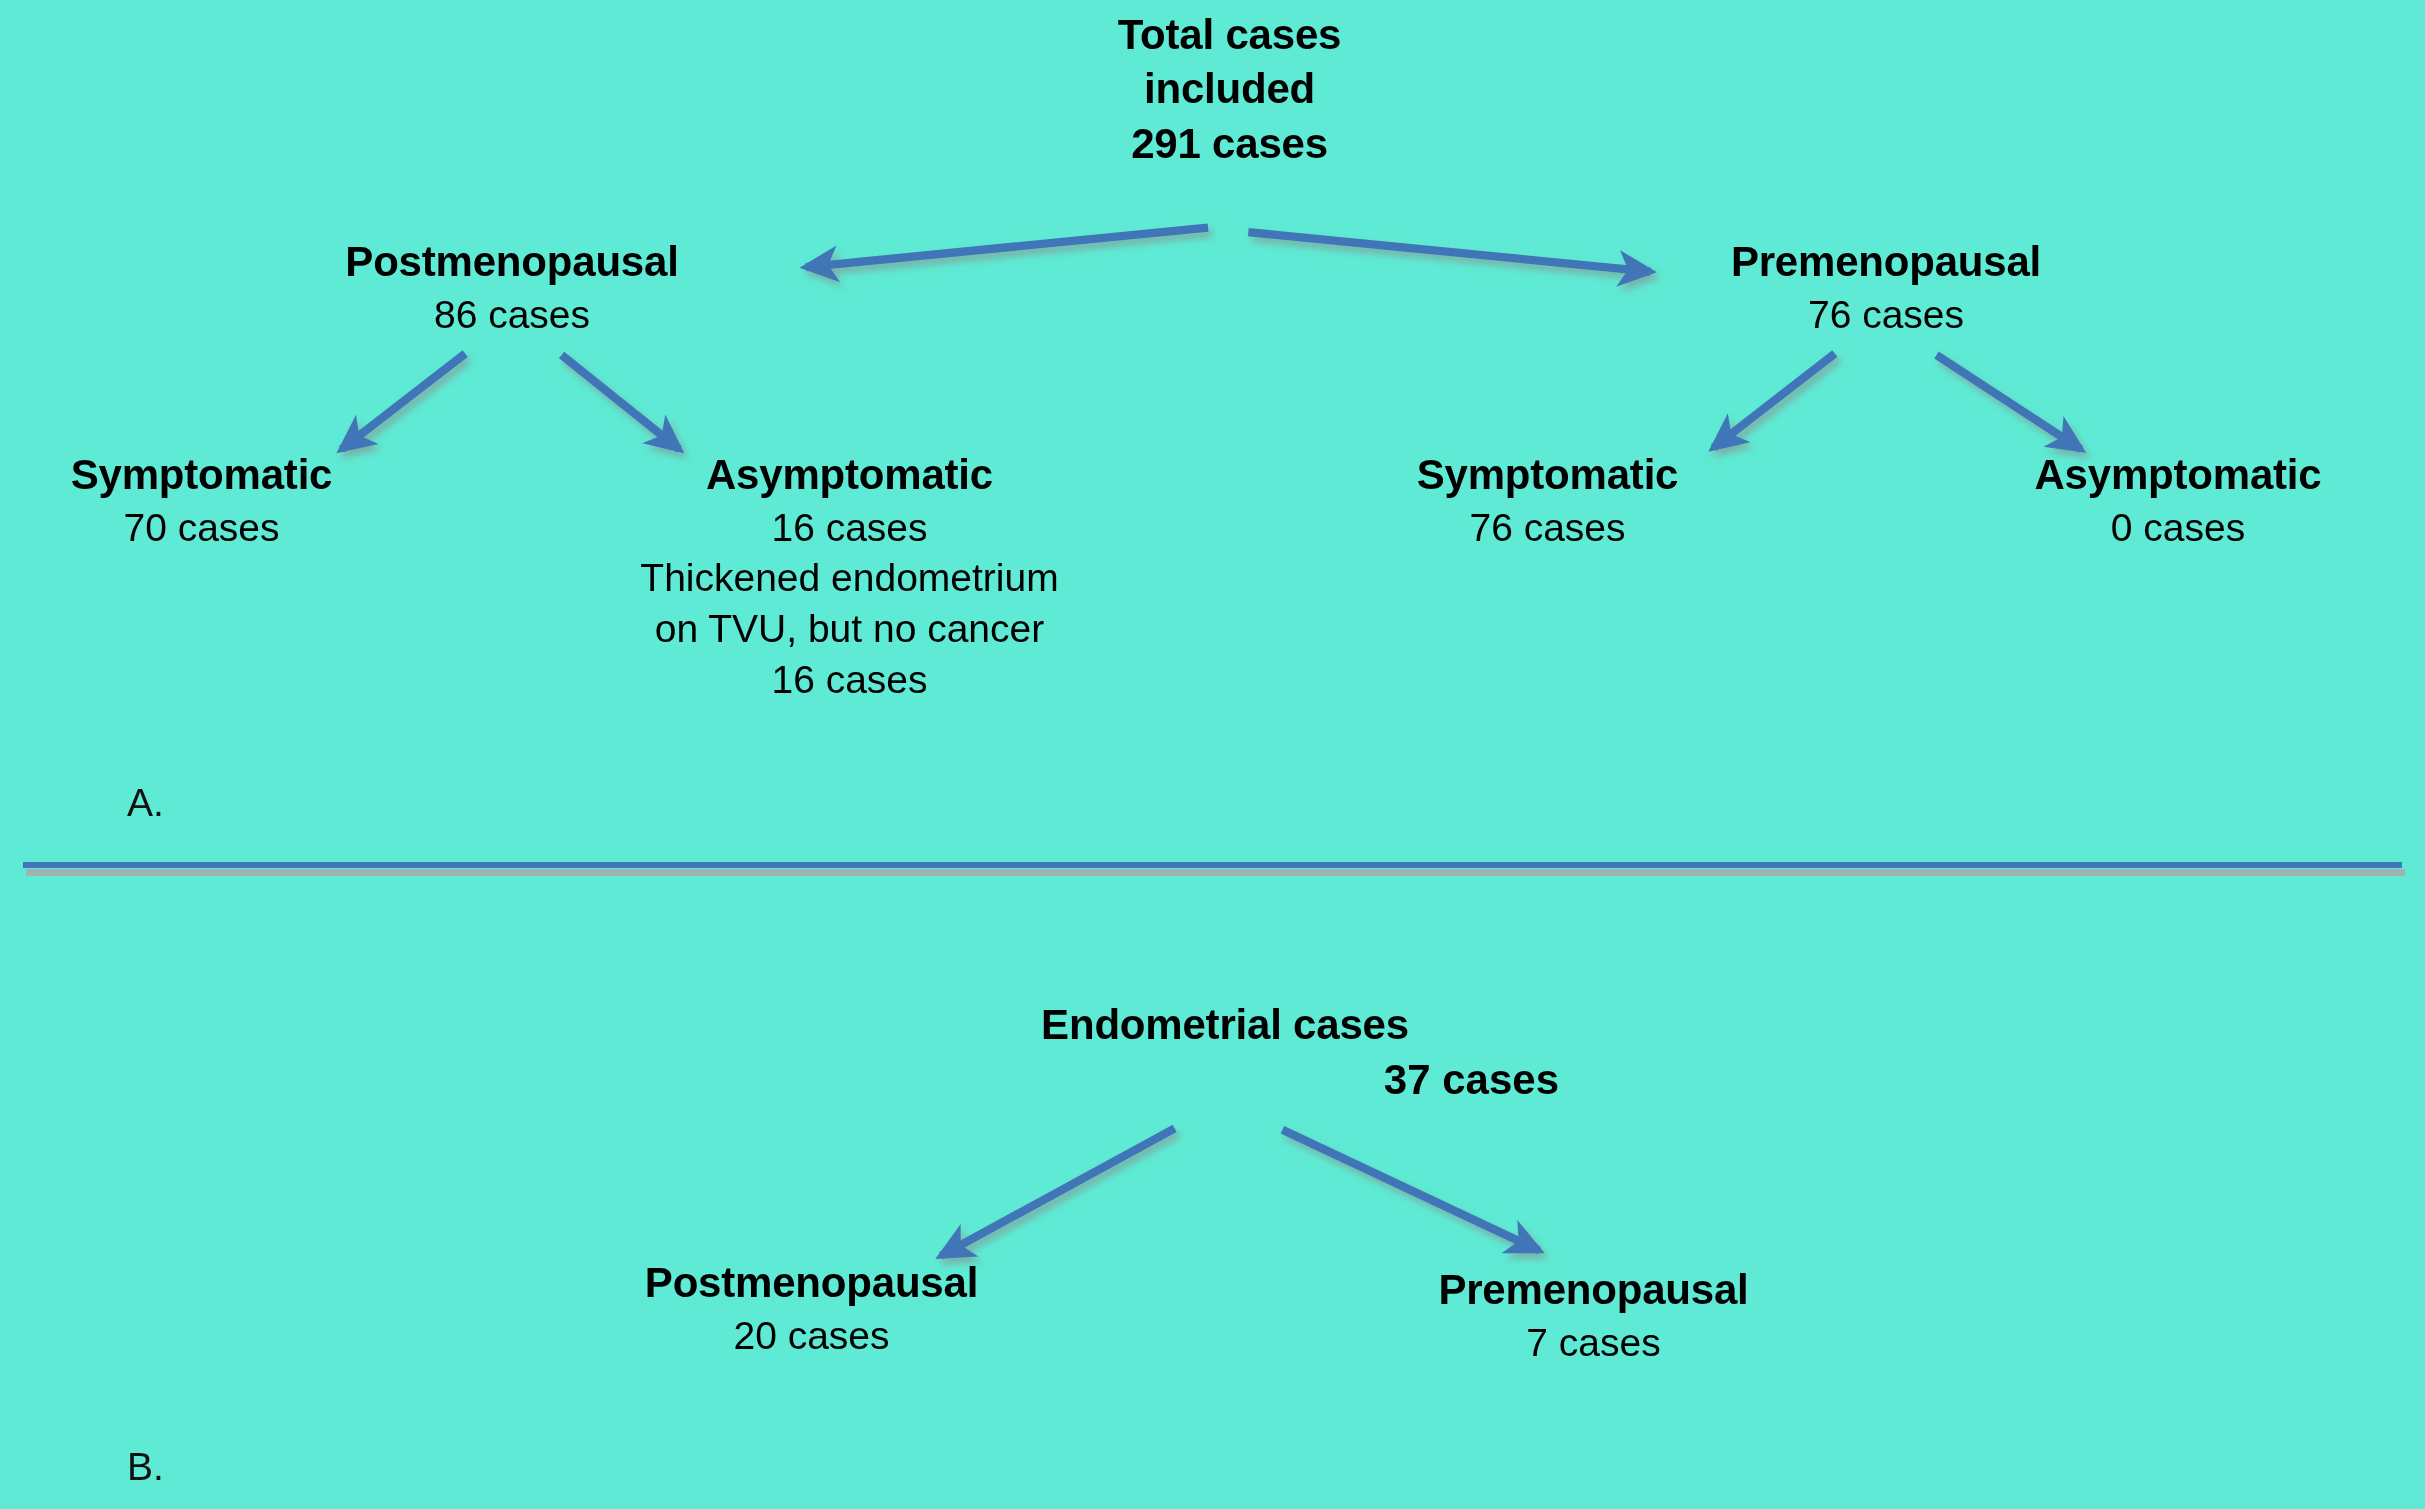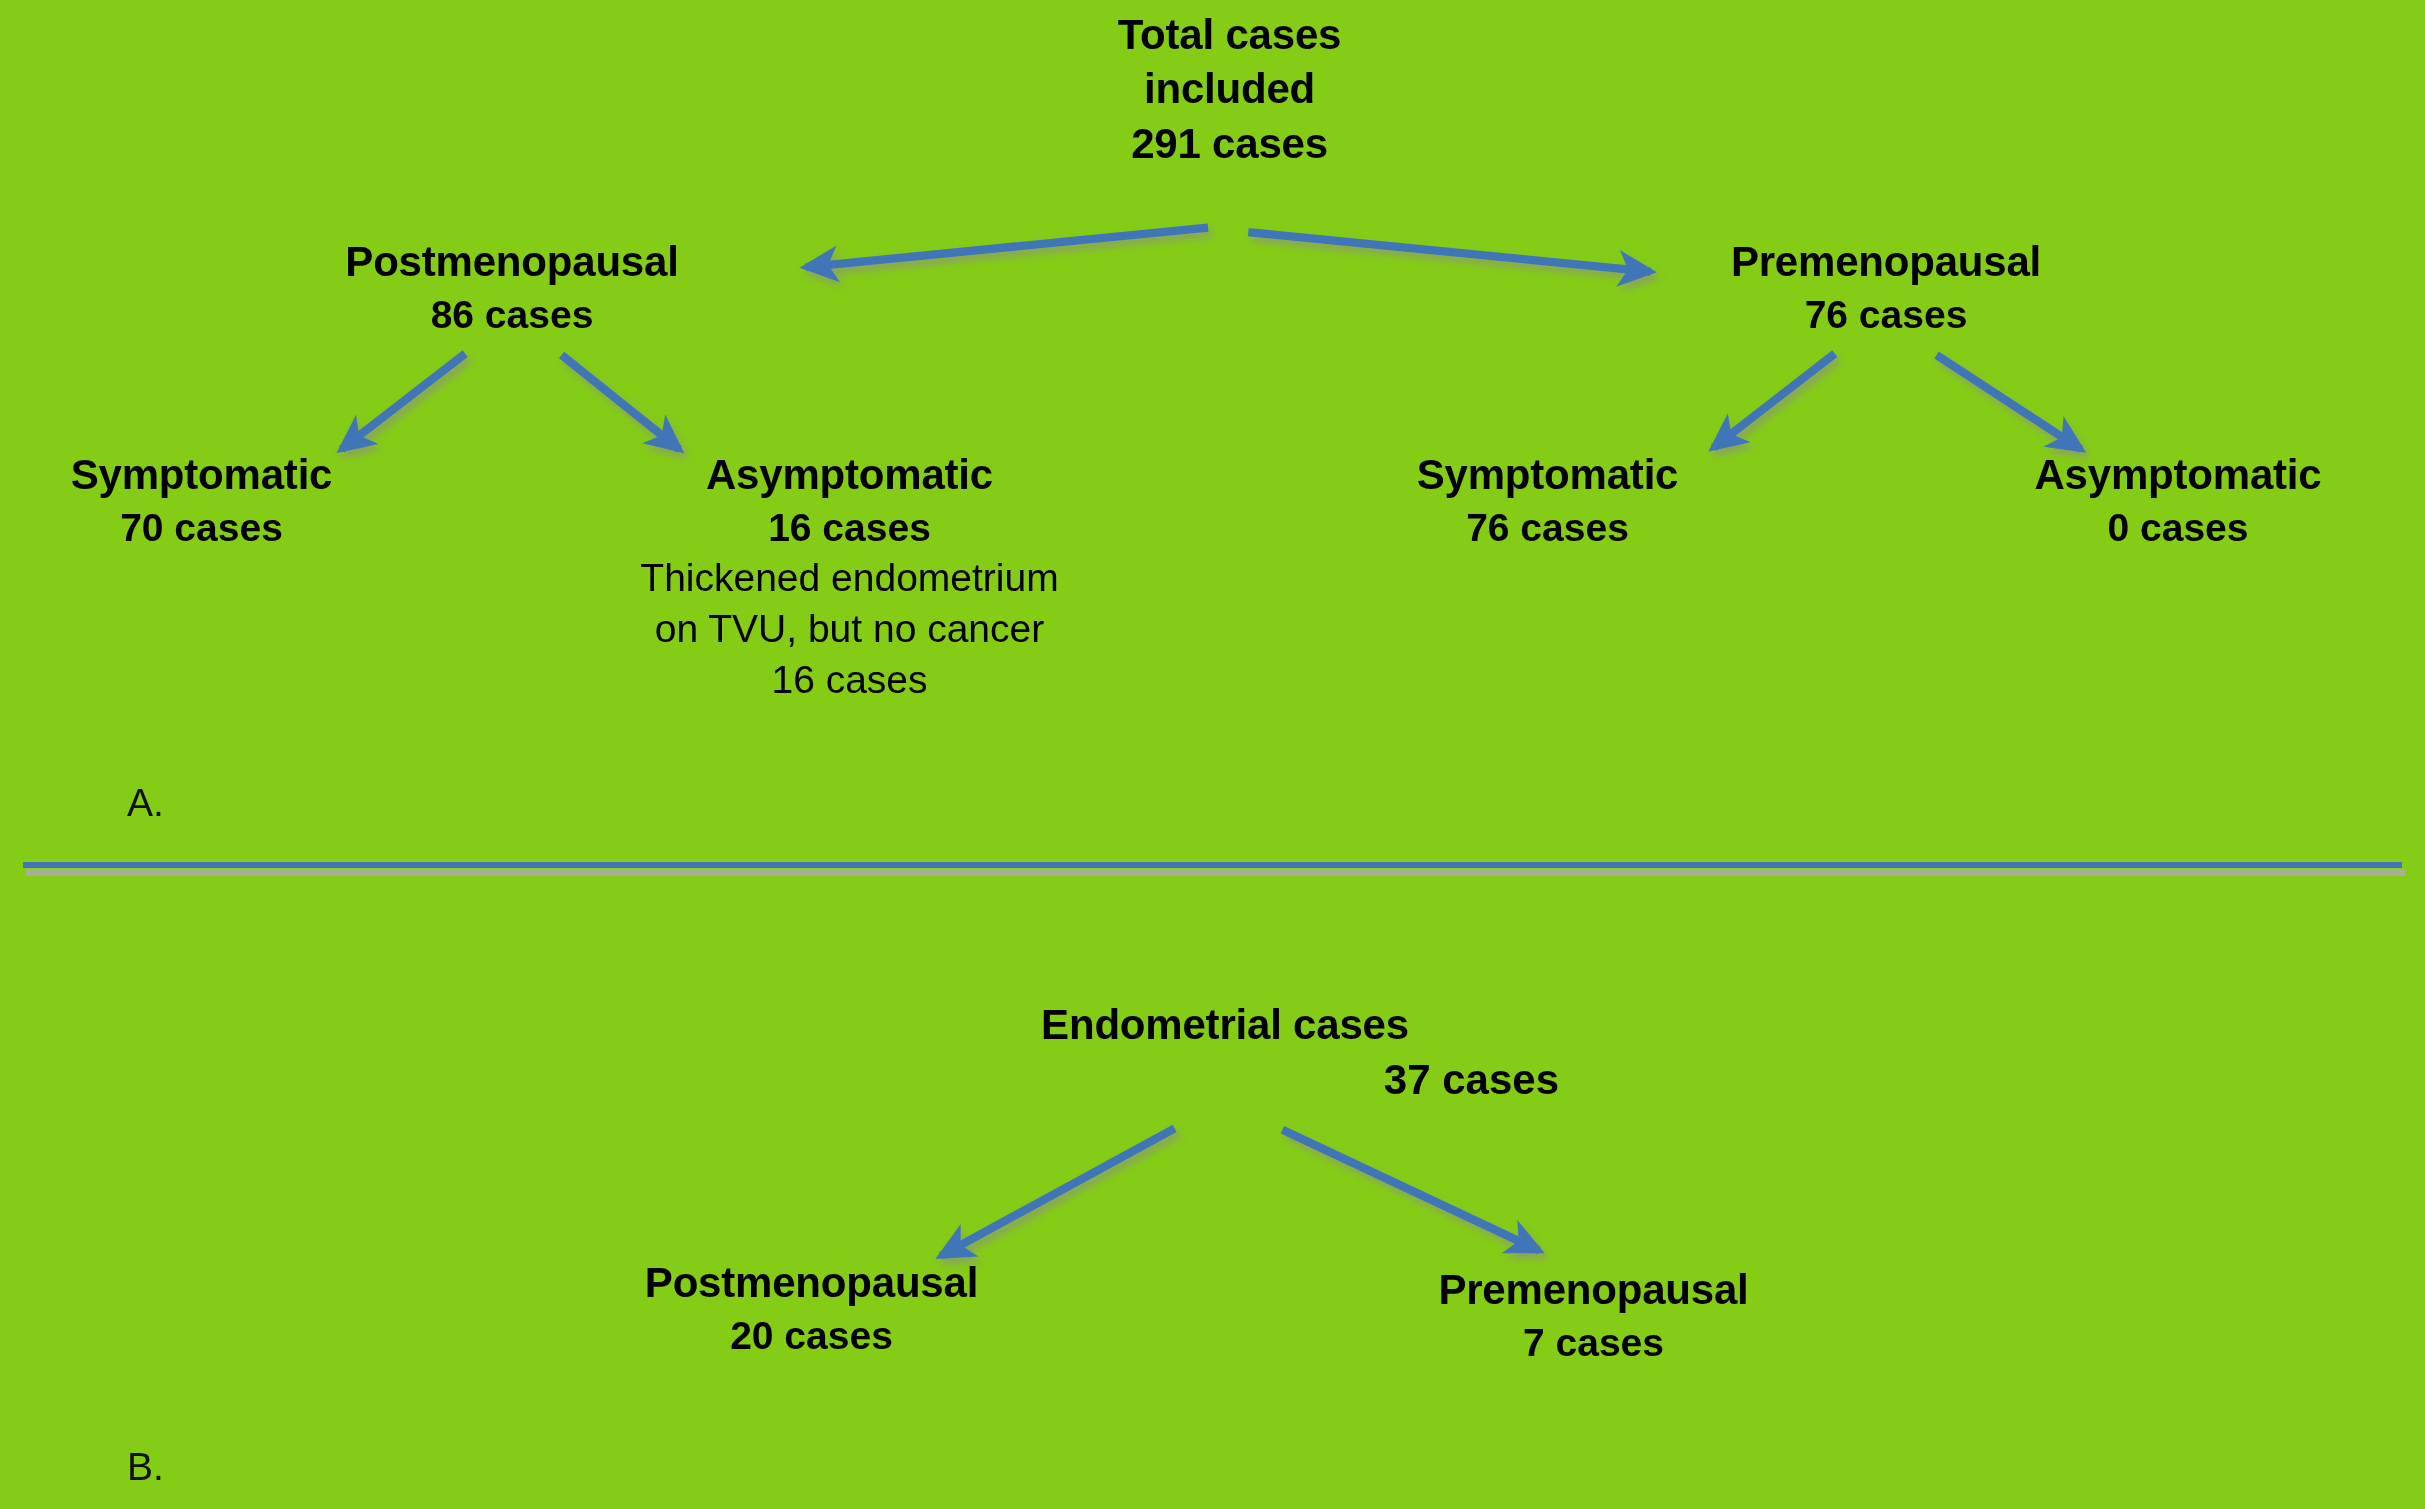--- a/index.html
+++ b/index.html
@@ -4,21 +4,21 @@
 <style>
   html, body {
     margin: 0;
     padding: 0;
     background: #ffffff;
   }
   #page {
     position: relative;
     width: 2426px;
     height: 1510px;
-    background: #84cc16;
+    background: #5eead4;
     font-family: "Liberation Sans", sans-serif;
     color: #000000;
     overflow: hidden;
   }
   #arrow-layer {
     position: absolute;
     left: 0;
     top: 0;
     width: 2426px;
     height: 1510px;
@@ -29,21 +29,21 @@
     text-align: center;
     line-height: 1.30;
     white-space: nowrap;
   }
   .node .ttl {
     font-weight: bold;
     font-size: 42px;
     letter-spacing: -0.2px;
   }
   .node .cnt {
-    font-weight: bold;
+    font-weight: normal;
     font-size: 39px;
   }
   .node .cnt-bold {
     font-weight: bold;
     font-size: 42px;
     text-align: right;
   }
   .node .note {
     font-weight: normal;
     font-size: 39px;

